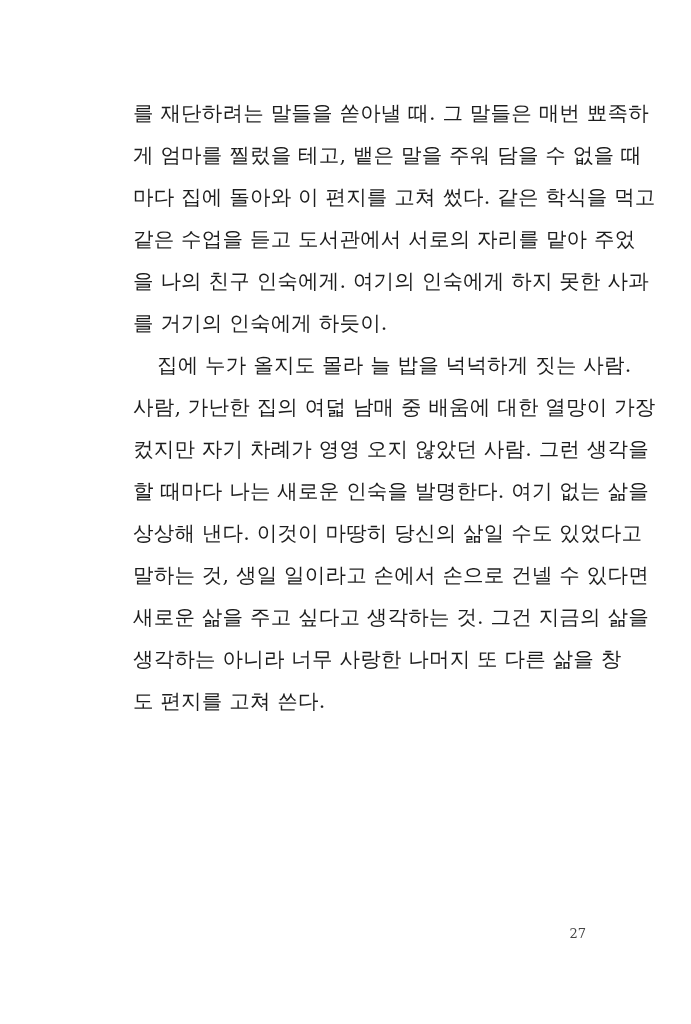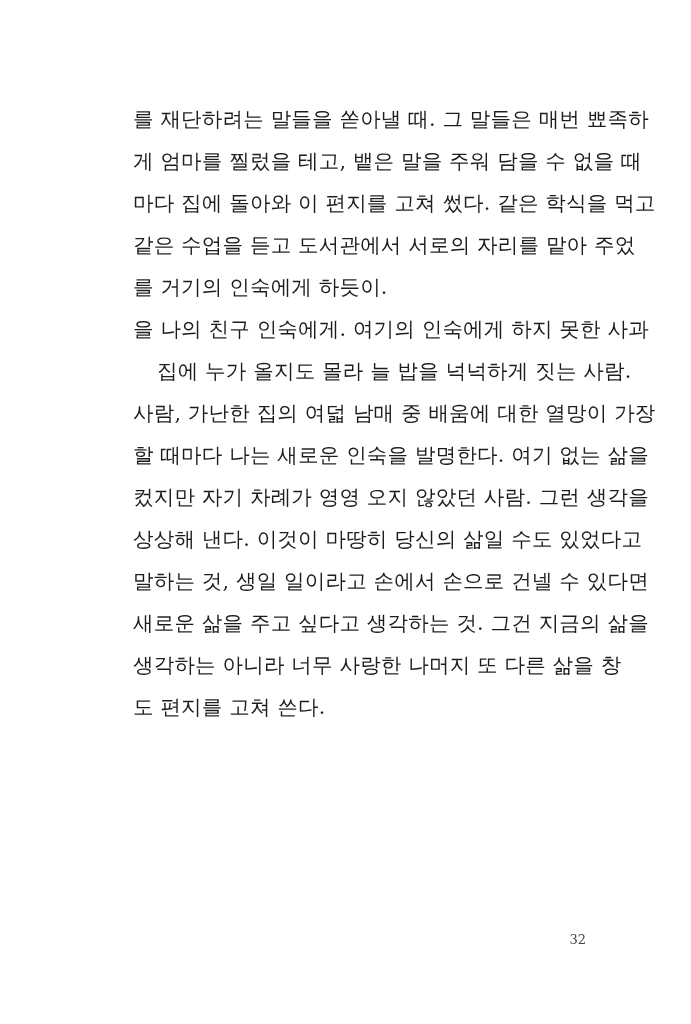--- a/index.html
+++ b/index.html
@@ -12,21 +12,21 @@
     background: #ffffff;
     font-family: "DejaVu Serif", "Liberation Serif", serif;
     color: #1a1a1a;
     overflow: hidden;
     position: relative;
   }
 
   .page {
     position: absolute;
     left: 0;
-    top: 10px;
+    top: 4px;
     width: 691px;
     height: 776px;
     background: #ffffff;
   }
 
   .text-block {
     position: absolute;
     left: 133px;
     top: 88px;
     width: 446px;
@@ -92,51 +92,51 @@
       </span>
       <span class="line just">
         <span>게 엄마를 찔렀을 테고, 뱉은 말을 주워 담을 수 없을 때</span>
       </span>
       <span class="line just">
         <span>마다 집에 돌아와 이 편지를 고쳐 썼다. 같은 학식을 먹고</span>
       </span>
       <span class="line just">
         <span>같은 수업을 듣고 도서관에서 서로의 자리를 맡아 주었</span>
       </span>
-      <span class="line last">를 거기의 인숙에게 하듯이.</span>
       <span class="line just">
         <span>을 나의 친구 인숙에게. 여기의 인숙에게 하지 못한 사과</span>
       </span>
+      <span class="line last">를 거기의 인숙에게 하듯이.</span>
     </div>
 
     <div class="para">
       <span class="line just indent">
         <span>집에 누가 올지도 몰라 늘 밥을 넉넉하게 짓는 사람.</span>
       </span>
       <span class="line just">
         <span>사람, 가난한 집의 여덟 남매 중 배움에 대한 열망이 가장</span>
       </span>
       <span class="line just">
-        <span>할 때마다 나는 새로운 인숙을 발명한다. 여기 없는 삶을</span>
+        <span>컸지만 자기 차례가 영영 오지 않았던 사람. 그런 생각을</span>
       </span>
       <span class="line just">
-        <span>컸지만 자기 차례가 영영 오지 않았던 사람. 그런 생각을</span>
+        <span>할 때마다 나는 새로운 인숙을 발명한다. 여기 없는 삶을</span>
       </span>
       <span class="line just">
         <span>상상해 낸다. 이것이 마땅히 당신의 삶일 수도 있었다고</span>
       </span>
       <span class="line just">
         <span>말하는 것, 생일 일이라고 손에서 손으로 건넬 수 있다면</span>
       </span>
       <span class="line just">
         <span>새로운 삶을 주고 싶다고 생각하는 것. 그건 지금의 삶을</span>
       </span>
       <span class="line just">
         <span>생각하는 아니라 너무 사랑한 나머지 또 다른 삶을 창</span>
       </span>
       <span class="line last">도 편지를 고쳐 쓴다.</span>
     </div>
 
   </div>
 
-  <div class="page-number">32</div>
+  <div class="page-number">27</div>
 
 </div>
 
 </body></html>

